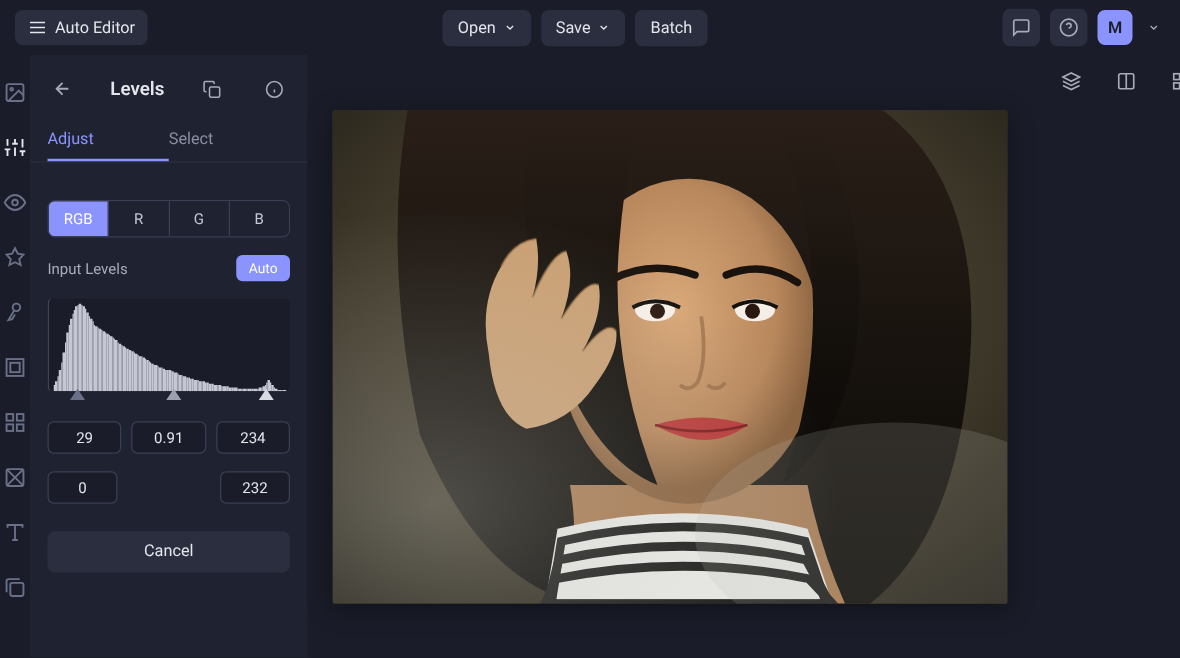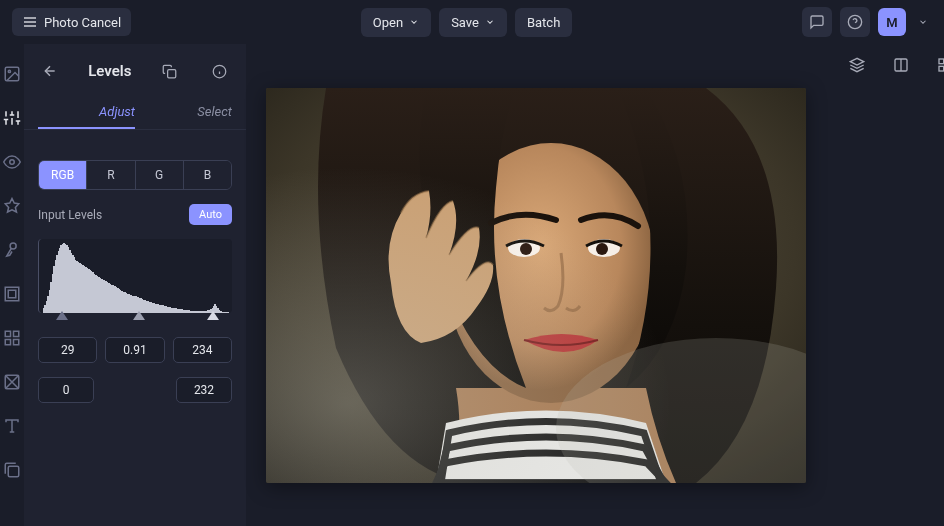--- a/index.html
+++ b/index.html
@@ -11,21 +11,21 @@
 .spacer{flex:1;}
 .avatar{width:28px;height:28px;border-radius:6px;background:#8b93ff;color:#1a1d29;font-weight:600;font-size:13px;display:flex;align-items:center;justify-content:center;}
 .main{flex:1;display:flex;overflow:hidden;}
 .rail{width:44px;background:#1a1d29;display:flex;flex-direction:column;align-items:center;padding-top:18px;gap:20px;}
 .rail-item{width:24px;height:24px;display:flex;align-items:center;justify-content:center;color:#6b7089;cursor:pointer;}
 .rail-item.active{color:#e4e6eb;}
 .panel{width:222px;background:#1f2230;display:flex;flex-direction:column;padding:12px 0;}
 .panel-header{display:flex;align-items:center;padding:0 14px 10px 14px;gap:26px;}
 .panel-title{font-size:15px;font-weight:600;flex:1;}
 .tabs{display:flex;padding:0 14px;border-bottom:1px solid #2a2e3f;margin-bottom:14px;}
-.tab{flex:1;text-align:right;padding:8px 0;font-size:13px;color:#8b8fa3;cursor:pointer;border-bottom:2px solid transparent;font-style:italic;}
+.tab{flex:1;text-align:left;padding:8px 0;font-size:13px;color:#8b8fa3;cursor:pointer;border-bottom:2px solid transparent;}
 .tab.active{color:#8b93ff;border-bottom-color:#8b93ff;}
 .panel-body{padding:16px 14px;display:flex;flex-direction:column;gap:14px;overflow:auto;}
 .channel-tabs{display:flex;border:1px solid #3a3f54;border-radius:6px;overflow:hidden;}
 .ch{flex:1;padding:7px 0;text-align:center;font-size:12px;background:#1f2230;color:#c5c8d4;cursor:pointer;border-right:1px solid #3a3f54;}
 .ch:last-child{border-right:none;}
 .ch.active{background:#8b93ff;color:#fff;}
 .row{display:flex;align-items:center;justify-content:space-between;}
 .label{font-size:12px;color:#a8abb8;}
 .auto-btn{background:#8b93ff;color:#fff;border:none;padding:4px 10px;border-radius:5px;font-size:11px;cursor:pointer;}
 .histogram{height:74px;background:#1a1d29;border-radius:4px;position:relative;padding:4px 4px 0 4px;display:flex;align-items:flex-end;gap:0;overflow:hidden;border-left:1px solid #4a4f66;}
@@ -55,21 +55,21 @@
 </head>
 <body>
 
 <div class="header">
   <button class="btn" style="padding:6px 10px;">
     <svg width="16" height="16" viewBox="0 0 24 24" fill="none" stroke="currentColor" stroke-width="2">
         <line x1="3" y1="6" x2="21" y2="6"></line>
         <line x1="3" y1="12" x2="21" y2="12"></line>
         <line x1="3" y1="18" x2="21" y2="18"></line>
       </svg>
-    <span>Photo Cancel</span>
+    <span>Auto Editor</span>
   </button>
   <div class="spacer"></div>
   <button class="btn">
     <span>Open</span>
     <svg class="chev" viewBox="0 0 24 24" fill="none" stroke="currentColor" stroke-width="2.5">
         <polyline points="6 9 12 15 18 9"></polyline>
       </svg>
   </button>
   <button class="btn">
     <span>Save</span>
@@ -355,20 +355,21 @@
       <div class="inputs3">
         <input value="29" style="">
         <input value="0.91" style="">
         <input value="234" style="">
       </div>
       <div class="inputs2">
         <input value="0" style="">
         <input value="232" style="">
       </div>
       <div class="actions">
+        <button class="cancel-btn">Cancel</button>
       </div>
     </div>
   </div>
 
   <div class="canvas-wrap">
     <div class="canvas">
       <div class="image">
         <svg width="540" height="395" viewBox="0 0 540 395" preserveAspectRatio="xMidYMid slice">
           <defs>
             <radialGradient id="bg" cx="50%" cy="40%" r="80%">

